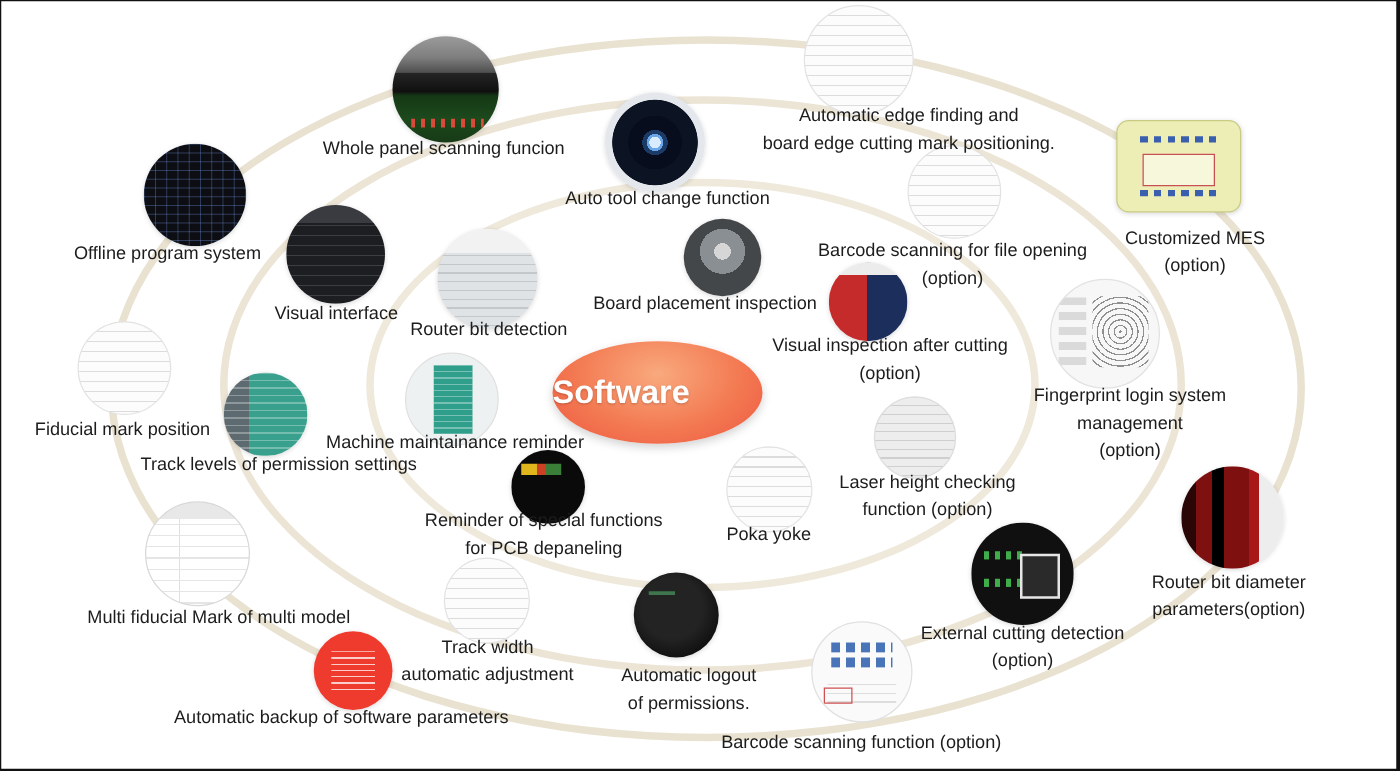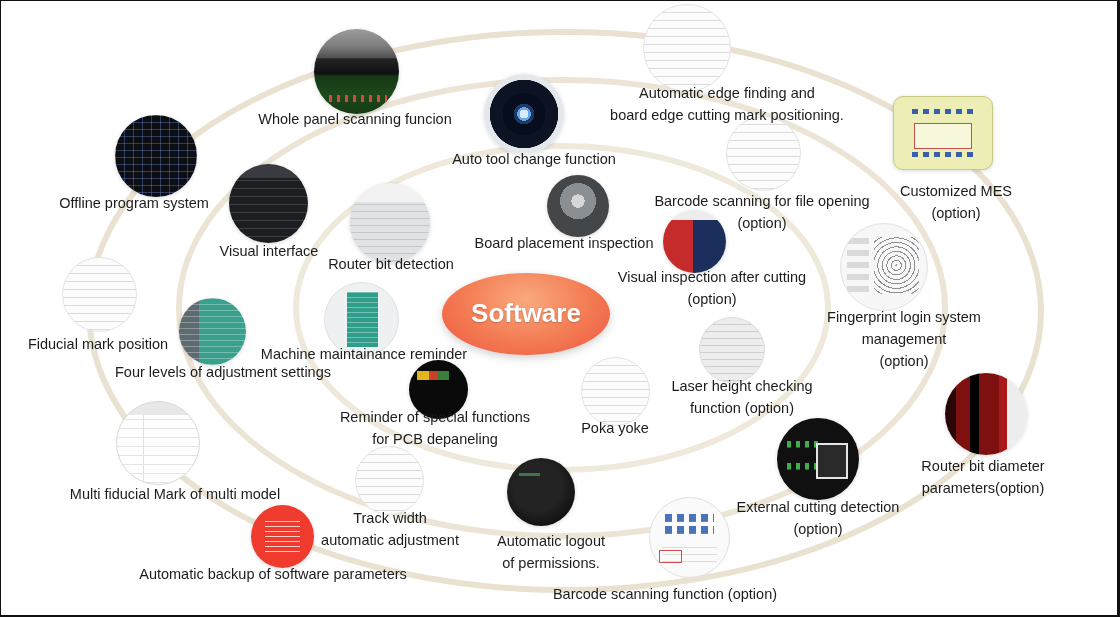--- a/index.html
+++ b/index.html
@@ -11,21 +11,21 @@
   }
   
   .orbit{position:absolute;border:6px solid #e9e2d1;border-radius:50%;box-sizing:border-box;z-index:0;}
   .orbit.o2{border-color:#ece5d6;}
   .orbit.o3{border-color:#efe9db;}
   
   .center{
     position:absolute;left:441px;top:272px;width:168px;height:82px;border-radius:50%;
     background:radial-gradient(ellipse at 50% 32%,#f9a97e 0%,#f37a52 55%,#ee5742 100%);
     box-shadow:0 3px 8px rgba(0,0,0,.18);
-    display:flex;flex-direction:column;align-items:center;justify-content:center;z-index:3;
+    display:flex;flex-direction:column;justify-content:center;z-index:3;
   }
   .center div{font-weight:bold;font-size:26px;line-height:1.2;color:#fff;text-shadow:0 1px 2px rgba(0,0,0,.22);}
   
   .label{
     position:absolute;transform:translateX(-50%);z-index:4;
     font-size:14.5px;line-height:1.5;color:#1c1c1c;text-align:center;white-space:pre-line;
   }
   
   .thumb{position:absolute;border-radius:50%;overflow:hidden;z-index:2;box-shadow:0 1px 4px rgba(0,0,0,.15);}
   .t-pcb{background:linear-gradient(180deg,#9b9b9b 0%,#7e7e7e 20%,#4f4f4f 34%,#242424 35%,#101010 52%,#153815 56%,#1d4a1d 78%,#163a16 100%);}
@@ -134,21 +134,21 @@
 (option)</div>
   </div>
 
   <div class="item">
     <div class="thumb t-sketch" style="left:61px;top:256px;width:73px;height:73px"></div>
     <div class="label" style="left:97px;top:333px">Fiducial mark position</div>
   </div>
 
   <div class="item">
     <div class="thumb t-teal-list" style="left:178px;top:297px;width:67px;height:67px"></div>
-    <div class="label" style="left:222px;top:361px">Four levels of adjustment settings</div>
+    <div class="label" style="left:222px;top:361px">Track levels of permission settings</div>
   </div>
 
   <div class="item">
     <div class="thumb t-teal-panel" style="left:323px;top:281px;width:73px;height:73px"></div>
     <div class="label" style="left:363px;top:343px">Machine maintainance reminder</div>
   </div>
 
   <div class="item">
     <div class="thumb t-sketch-gray" style="left:698px;top:316px;width:64px;height:64px"></div>
     <div class="label" style="left:741px;top:375px">Laser height checking
@@ -195,16 +195,16 @@
 of permissions.</div>
   </div>
 
   <div class="item">
     <div class="thumb t-red" style="left:250px;top:504px;width:63px;height:63px"></div>
     <div class="label" style="left:272px;top:563px">Automatic backup of software parameters</div>
   </div>
 
   <div class="item">
     <div class="thumb t-barcode" style="left:648px;top:496px;width:79px;height:79px"></div>
-    <div class="label" style="left:664px;top:583px">Barcode scanning function (option)</div>
+    <div class="label" style="left:688px;top:583px">Barcode scanning function (option)</div>
   </div>
 
 </div>
 
 </body></html>

